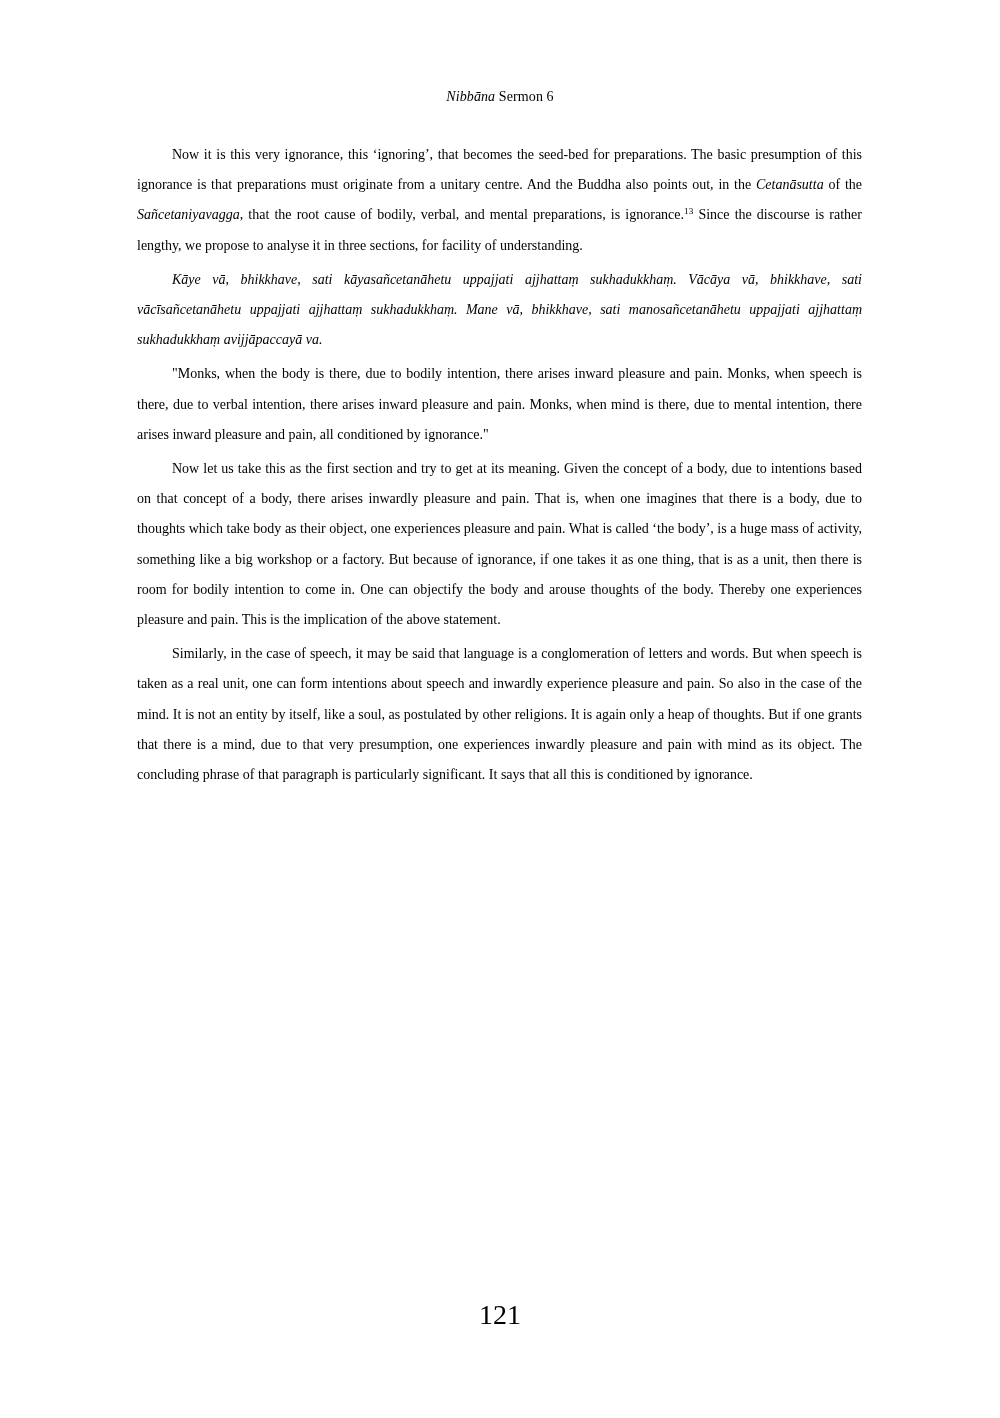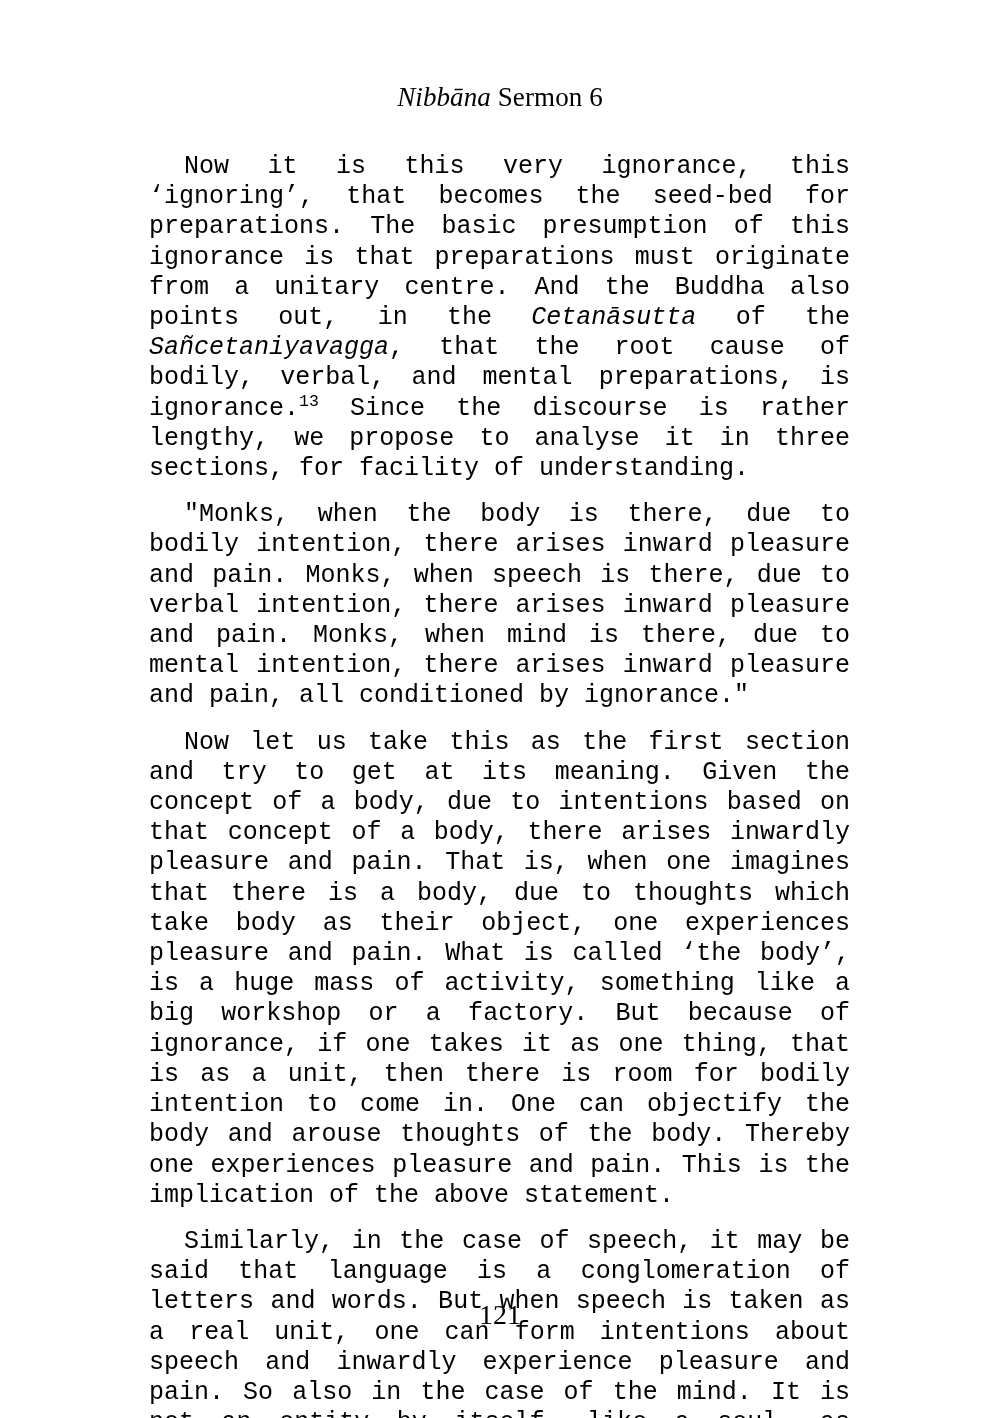--- a/index.html
+++ b/index.html
@@ -21,46 +21,45 @@
     box-sizing: border-box;
     background: #ffffff;
     overflow: hidden;
   }
   .running-head {
     position: absolute;
     top: 84px;
     left: 0;
     width: 1000px;
     text-align: center;
-    font-size: 27px;
+    font-size: 14px;
     line-height: 26px;
     letter-spacing: 0.1px;
   }
   .running-head .book-title {
     font-style: italic;
   }
   .running-head .sermon-label {
     font-style: normal;
   }
   .textblock {
     position: absolute;
     top: 136px;
     left: 133px;
     width: 733px;
   }
   p.para {
-    margin: 16px;
+    margin: 4px;
     padding: 0;
-    font-size: 25px;
+    font-size: 14px;
     line-height: 30.2px;
     text-align: justify;
     text-justify: inter-word;
     text-indent: 35px;
     hyphens: none;
-    font-family: Liberation Mono, monospace;
     -webkit-hyphens: none;
   }
   p.para.pali {
     font-style: italic;
   }
   .ital {
     font-style: italic;
   }
   sup.fn {
     font-size: 0.66em;
@@ -83,20 +82,21 @@
 <div class="page">
 
   <div class="running-head">
     <span class="book-title">Nibbāna</span><span class="sermon-label"> Sermon 6</span>
   </div>
 
   <div class="textblock">
 
     <p class="para" id="p1">Now it is this very ignorance, this ‘ignoring’, that becomes the seed-bed for preparations. The basic presumption of this ignorance is that preparations must originate from a unitary centre. And the Buddha also points out, in the <span class="ital">Cetanāsutta</span> of the <span class="ital">Sañcetaniyavagga</span>, that the root cause of bodily, verbal, and mental preparations, is ignorance.<sup class="fn">13</sup> Since the discourse is rather lengthy, we propose to analyse it in three sections, for facility of understanding.</p>
 
+    <p class="para pali" id="p2">Kāye vā, bhikkhave, sati kāyasañcetanāhetu uppajjati ajjhattaṃ sukhadukkhaṃ. Vācāya vā, bhikkhave, sati vācīsañcetanāhetu uppajjati ajjhattaṃ sukhadukkhaṃ. Mane vā, bhikkhave, sati manosañcetanāhetu uppajjati ajjhattaṃ sukhadukkhaṃ avijjāpaccayā va.</p>
 
     <p class="para" id="p3">"Monks, when the body is there, due to bodily intention, there arises inward pleasure and pain. Monks, when speech is there, due to verbal intention, there arises inward pleasure and pain. Monks, when mind is there, due to mental intention, there arises inward pleasure and pain, all conditioned by ignorance."</p>
 
     <p class="para" id="p4">Now let us take this as the first section and try to get at its meaning. Given the concept of a body, due to intentions based on that concept of a body, there arises inwardly pleasure and pain. That is, when one imagines that there is a body, due to thoughts which take body as their object, one experiences pleasure and pain. What is called ‘the body’, is a huge mass of activity, something like a big workshop or a factory. But because of ignorance, if one takes it as one thing, that is as a unit, then there is room for bodily intention to come in. One can objectify the body and arouse thoughts of the body. Thereby one experiences pleasure and pain. This is the implication of the above statement.</p>
 
     <p class="para" id="p5">Similarly, in the case of speech, it may be said that language is a conglomeration of letters and words. But when speech is taken as a real unit, one can form intentions about speech and inwardly experience pleasure and pain. So also in the case of the mind. It is not an entity by itself, like a soul, as postulated by other religions. It is again only a heap of thoughts. But if one grants that there is a mind, due to that very presumption, one experiences inwardly pleasure and pain with mind as its object. The concluding phrase of that paragraph is particularly significant. It says that all this is conditioned by ignorance.</p>
 
   </div>
 
   <div class="folio">121</div>

